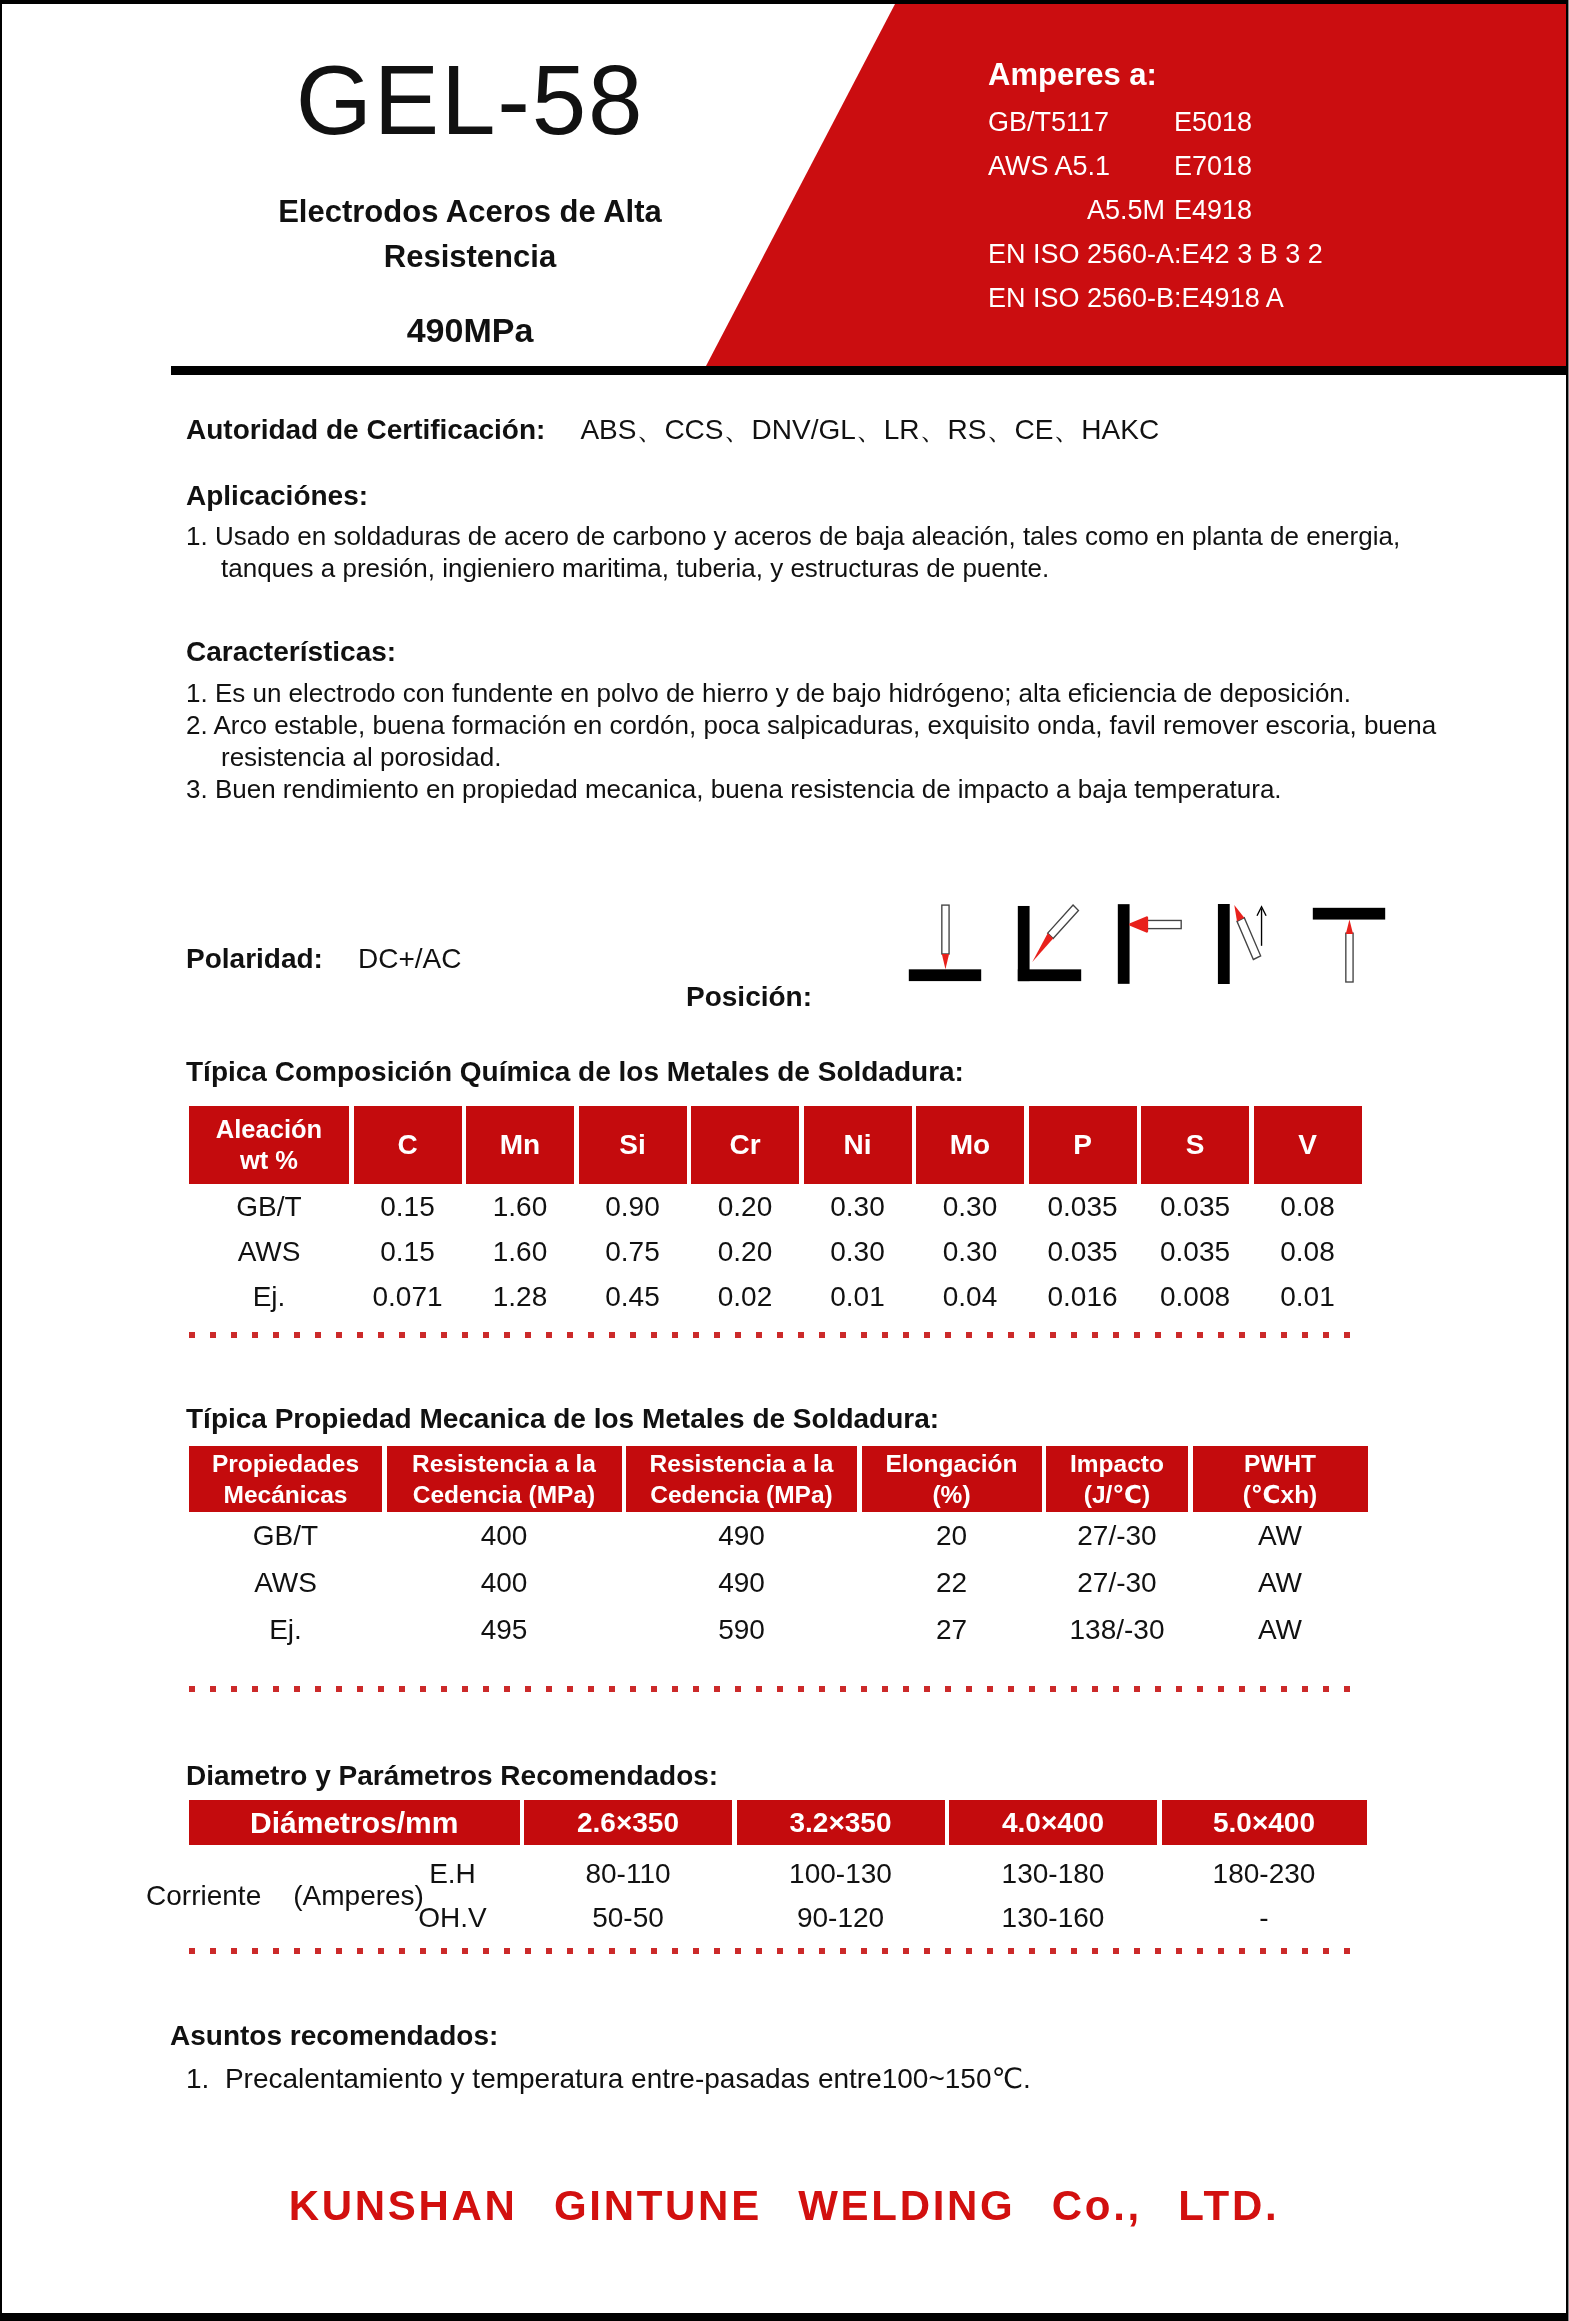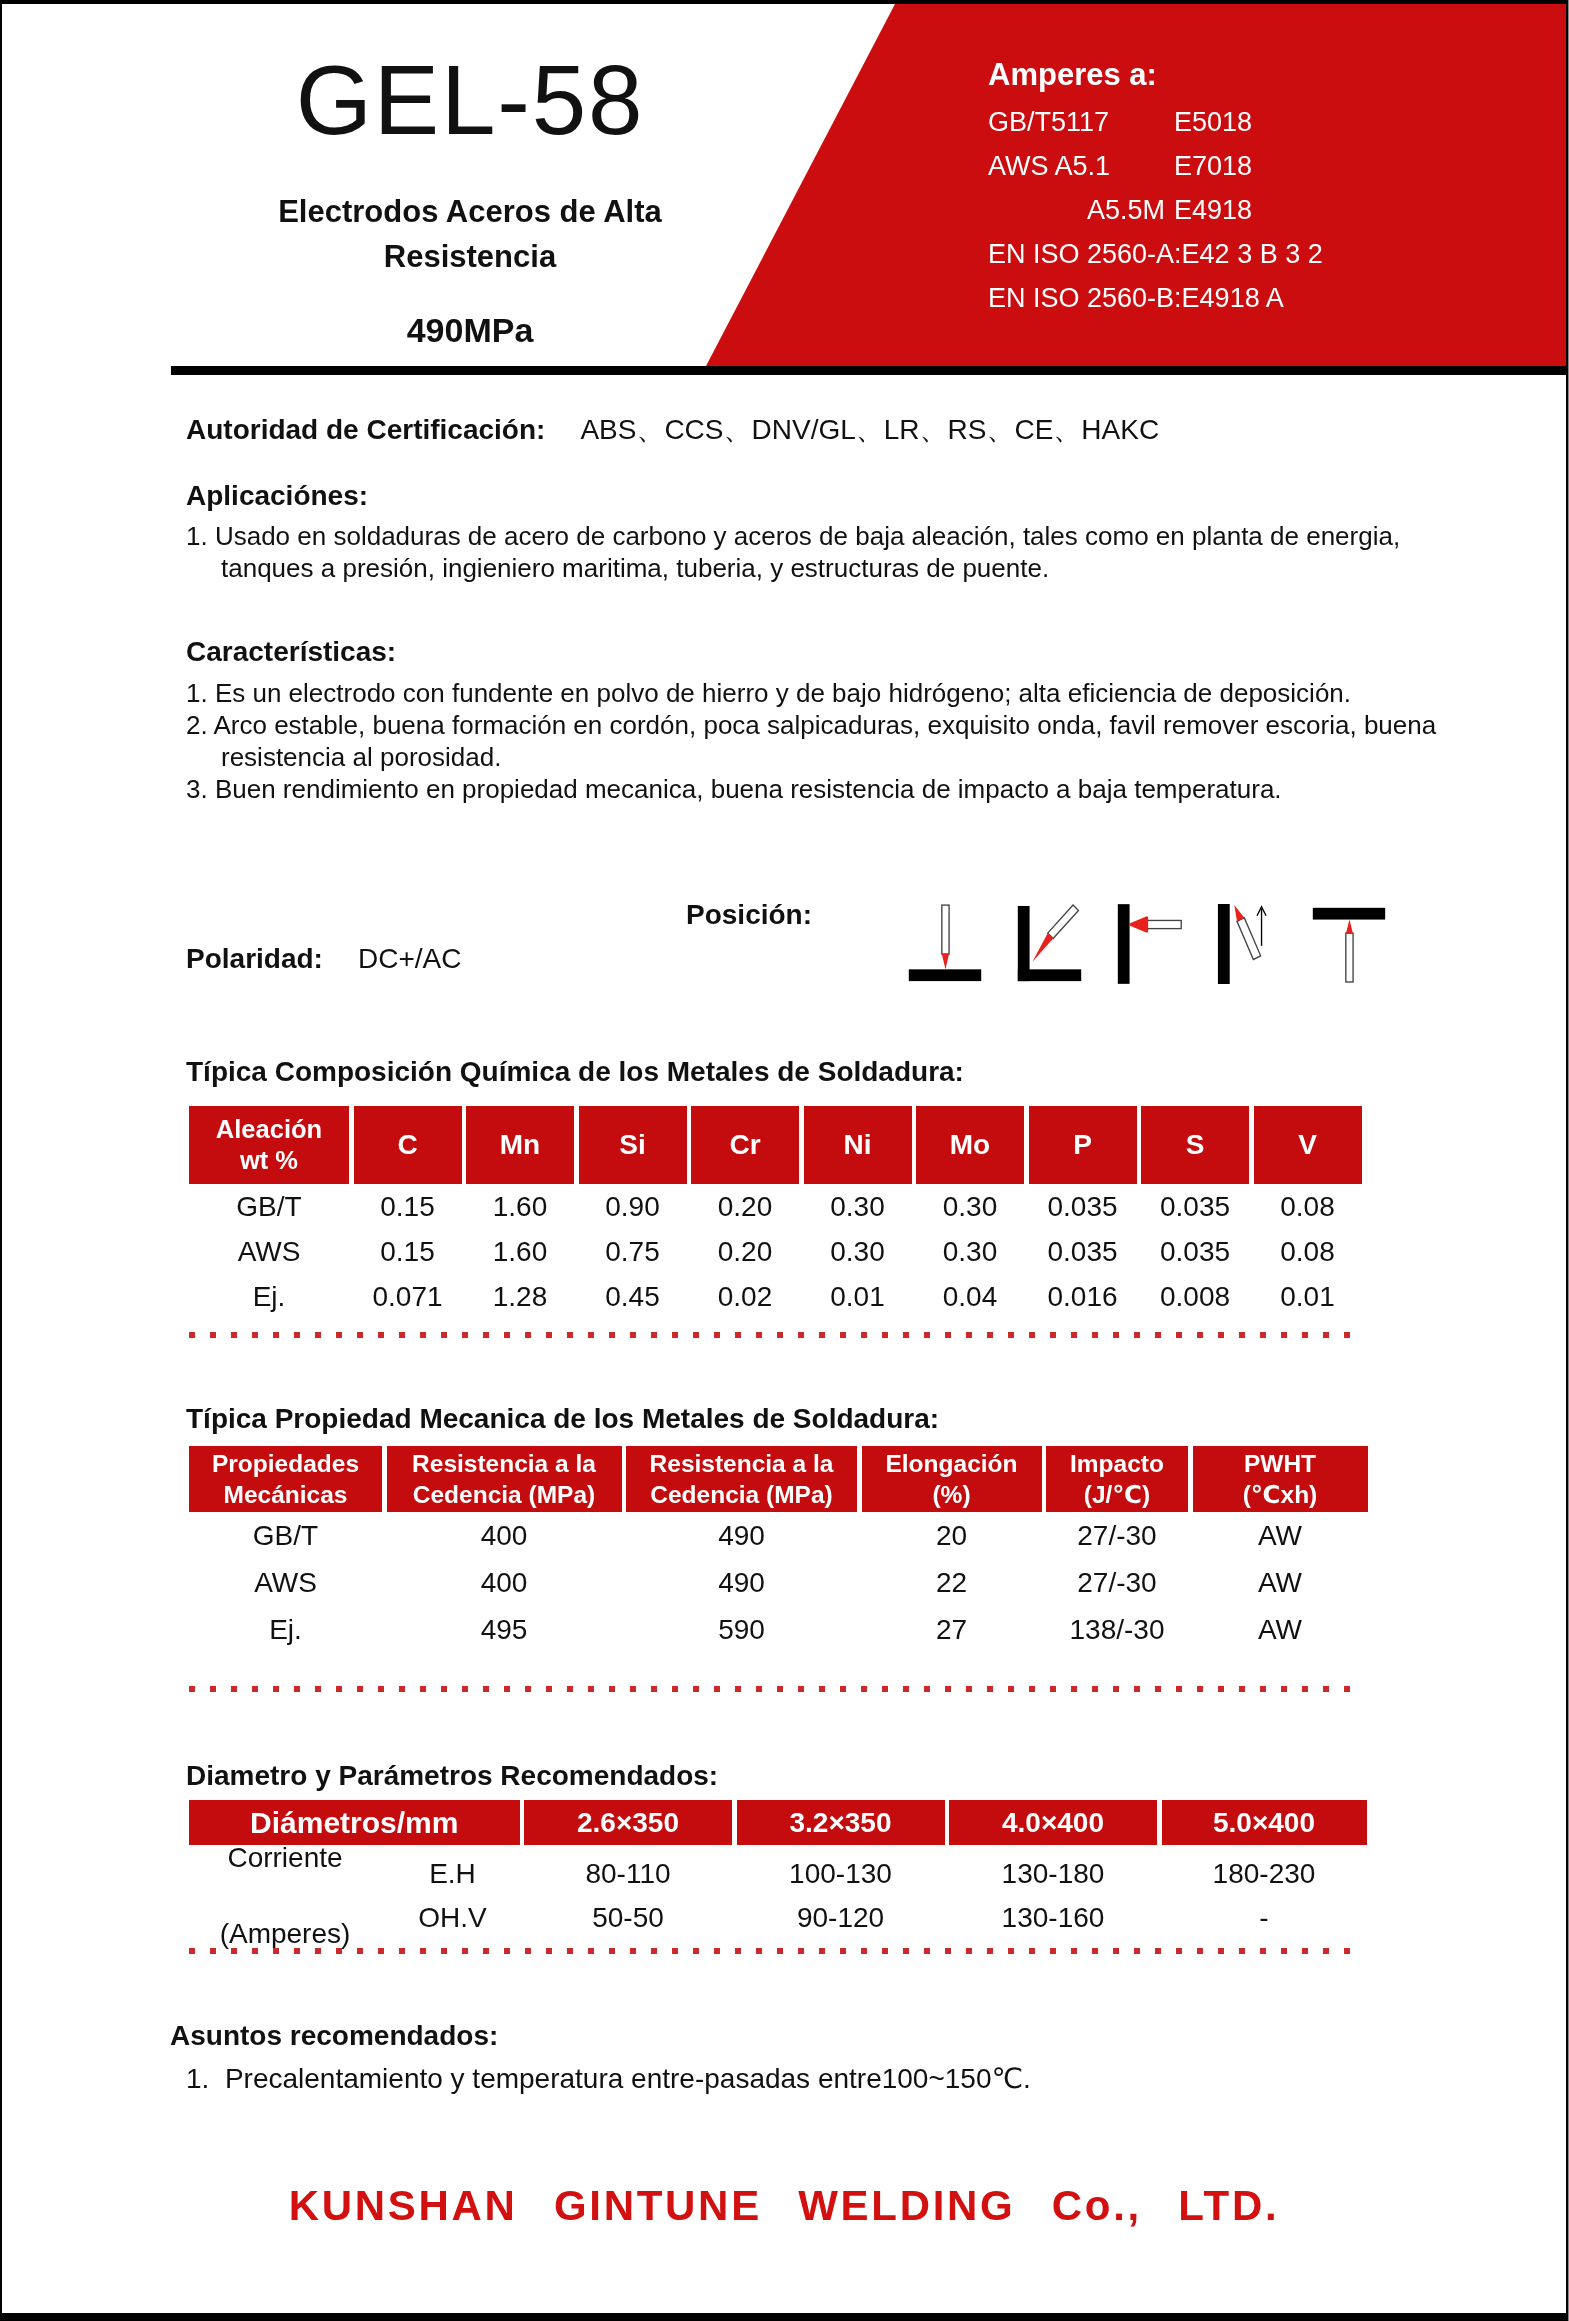--- a/index.html
+++ b/index.html
@@ -53,21 +53,21 @@
   .mgrid .redcell{height:66px;font-size:24.5px;line-height:31px;}
   .mrow{margin-top:0;}
   .mrow:first-of-type{margin-top:9px;}
   .mgrid .dcell{height:47px;}
   .ggrid{display:grid;grid-template-columns:192px 134px 208px 208px 208px 205px;column-gap:4.5px;}
   .ggrid .redcell{height:45px;font-size:28px;}
   .ggrid .redcell.wide{grid-column:1/3;font-size:30px;}
   .diam-body{display:grid;grid-template-columns:192px 134px 208px 208px 208px 205px;
              grid-template-rows:44px 44px;column-gap:4.5px;margin-top:7.3px;}
   .diam-body .dcell{height:auto;font-size:28px;}
-  .corr-label{grid-row:1/3;grid-column:1;display:flex;flex-direction:column;
+  .corr-label{grid-row:1/3;grid-column:1;display:flex;flex-direction:row;
               align-items:center;justify-content:center;font-size:28px;line-height:44px;gap:32px;}
   .dotted{height:5.5px;background:repeating-linear-gradient(90deg,var(--dotted-red,#cc2a2a) 0 6.4px,transparent 6.4px 21px);}
   .pre{white-space:pre-wrap;}
   
   .footer{position:absolute;left:0;top:2178px;width:100%;text-align:center;
           color:var(--footer-red,#d2100f);font-size:42px;font-weight:700;
           letter-spacing:2.7px;word-spacing:22px;}
 </style>
 </head>
 <body>
@@ -118,21 +118,21 @@
 
   <div class="abs heading" style="left:184px;top:631px;">Características:</div>
   <div class="abs body-list" style="left:184px;top:673px;">
     <div class="li">1. Es un electrodo con fundente en polvo de hierro y de bajo hidrógeno; alta eficiencia de deposición.</div>
     <div class="li">2. Arco estable, buena formación en cordón, poca salpicaduras, exquisito onda, favil remover escoria, buena resistencia al porosidad.</div>
     <div class="li">3. Buen rendimiento en propiedad mecanica, buena resistencia de impacto a baja temperatura.</div>
   </div>
 
   <div class="abs heading" style="left:184px;top:938px;">Polaridad:</div>
   <div class="abs inline-val" style="left:356px;top:938px;">DC+/AC</div>
-  <div class="abs heading" style="left:684px;top:894px;">Posición:</div>
+  <div class="abs heading" style="left:684px;top:976px;">Posición:</div>
 
   <div class="abs icons" style="left:905px;top:896px;">
     <svg width="76" height="80" viewBox="0 0 84 88">
       <rect x="2" y="72" width="80" height="13" fill="#000"></rect>
       <rect x="38.5" y="1" width="8" height="54" fill="#fff" stroke="#444" stroke-width="1.5"></rect>
       <polygon points="38.5,55 46.5,55 42.5,72" fill="#e8211c"></polygon>
     </svg>
     <svg width="67" height="80" viewBox="0 0 74 88">
       <rect x="2" y="2" width="13" height="83" fill="#000"></rect>
       <rect x="2" y="72" width="70" height="13" fill="#000"></rect>

